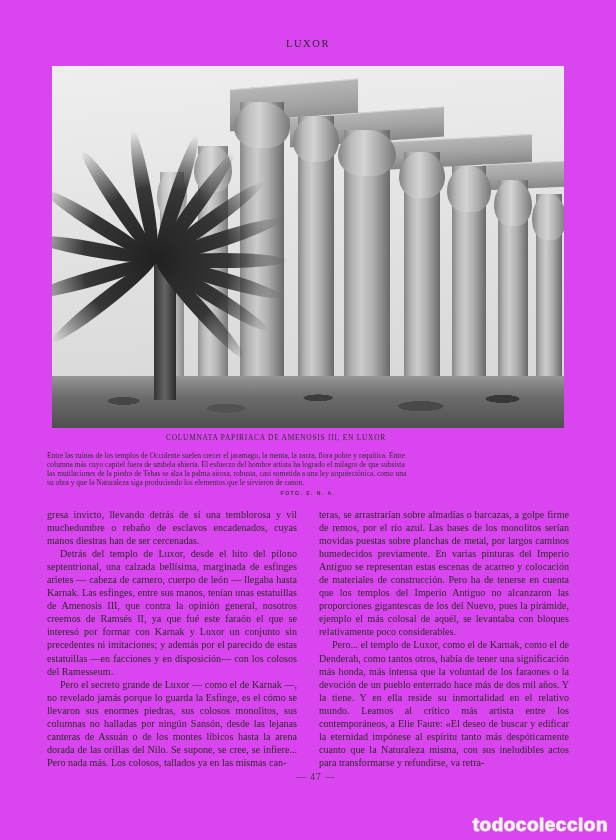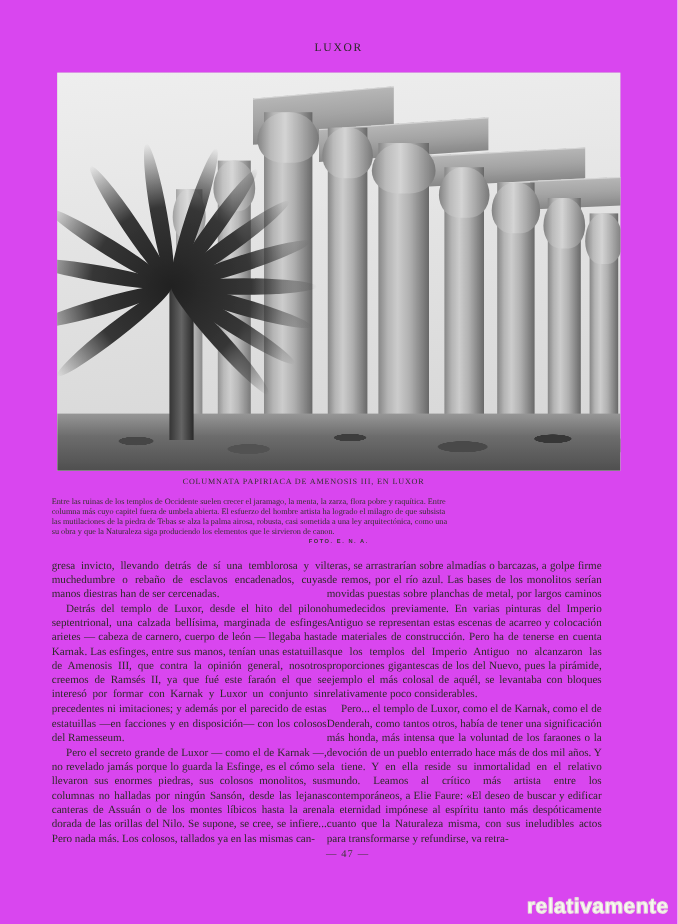--- a/index.html
+++ b/index.html
@@ -159,20 +159,21 @@
   }
 
   
   .columns {
     position: absolute;
     top: 508px;
     left: 47px;
     width: 522px;
     height: 252px;
     display: flex;
+    gap: 22px;
   }
   .col-text {
     width: 250px;
     font-family: "Liberation Serif", serif;
     font-size: 10.1px;
     line-height: 13.05px;
     text-align: justify;
     color: #2d2b28;
   }
   .col-text p { margin: 0; }
@@ -270,15 +271,15 @@
       <p class="indent">Pero el secreto grande de Luxor — como el de Karnak —, no revelado jamás porque lo guarda la Esfinge, es el cómo se llevaron sus enormes piedras, sus colosos monolitos, sus columnas no halladas por ningún Sansón, desde las lejanas canteras de Assuán o de los montes líbicos hasta la arena dorada de las orillas del Nilo. Se supone, se cree, se infiere... Pero nada más. Los colosos, tallados ya en las mismas can-</p>
     </div>
     <div class="col-text">
       <p>teras, se arrastrarían sobre almadías o barcazas, a golpe firme de remos, por el río azul. Las bases de los monolitos serían movidas puestas sobre planchas de metal, por largos caminos humedecidos previamente. En varias pinturas del Imperio Antiguo se representan estas escenas de acarreo y colocación de materiales de construcción. Pero ha de tenerse en cuenta que los templos del Imperio Antiguo no alcanzaron las proporciones gigantescas de los del Nuevo, pues la pirámide, ejemplo el más colosal de aquél, se levantaba con bloques relativamente poco considerables.</p>
       <p class="indent">Pero... el templo de Luxor, como el de Karnak, como el de Denderah, como tantos otros, había de tener una significación más honda, más intensa que la voluntad de los faraones o la devoción de un pueblo enterrado hace más de dos mil años. Y la tiene. Y en ella reside su inmortalidad en el relativo mundo. Leamos al crítico más artista entre los contemporáneos, a Elie Faure: «El deseo de buscar y edificar la eternidad impónese al espíritu tanto más despóticamente cuanto que la Naturaleza misma, con sus ineludibles actos para transformarse y refundirse, va retra-</p>
     </div>
   </div>
 
   <div class="folio">— 47 —</div>
 
-  <div class="watermark">relativamente</div>
+  <div class="watermark">todocoleccion</div>
 
 </div>
 
 </body></html>

